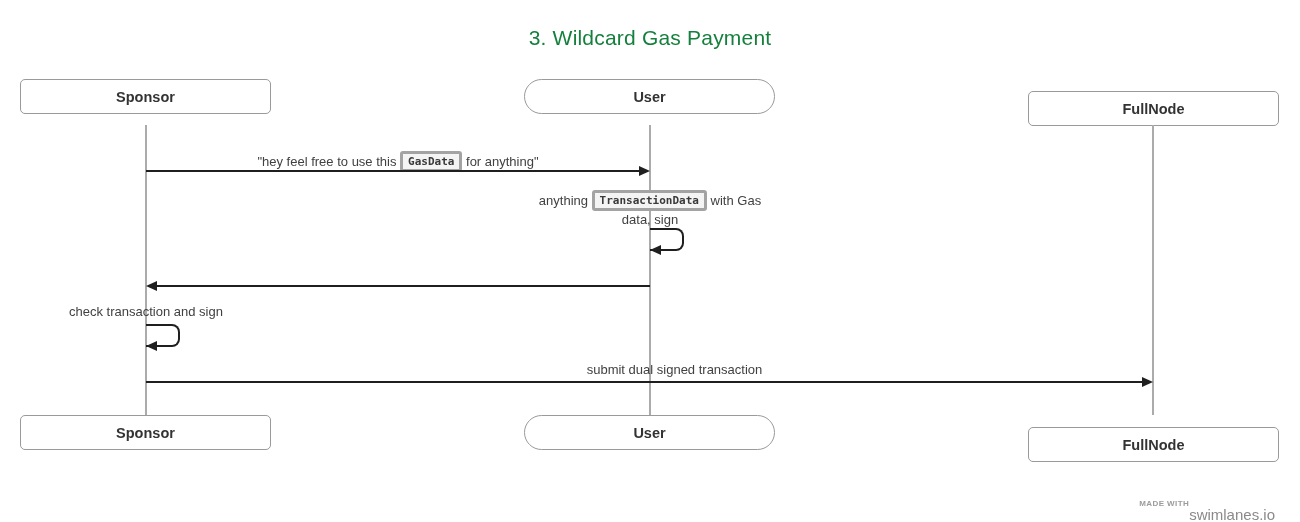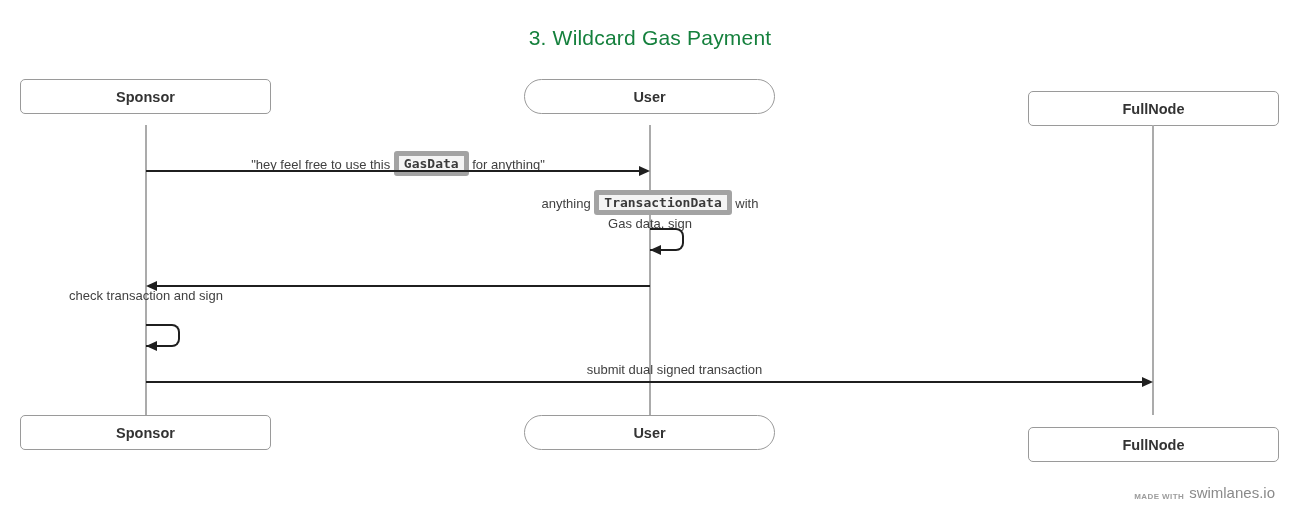--- a/index.html
+++ b/index.html
@@ -23,46 +23,46 @@
   .col-user{left:524px;border-radius:20px;}
   .col-fullnode{left:1028px;margin-top:12px;}
   .lifeline{
     position:absolute;top:125px;height:290px;width:2px;background:#ababab;
   }
   .msg-label{
     position:absolute;font-size:13px;color:#414141;text-align:center;line-height:18px;
   }
   .chip{
     display:inline-block;font-family:"DejaVu Sans Mono","Liberation Mono",monospace;
-    font-size:13px;font-weight:700;color:#3a3a3a;
-    background:#f4f4f4;border:5px solid #a3a3a3;border-radius:3px;
+    font-size:11px;font-weight:700;color:#3a3a3a;
+    background:#f4f4f4;border:3px solid #a3a3a3;border-radius:3px;
     padding:0 5px;line-height:15px;vertical-align:1px;
   }
   .arrow-line{position:absolute;height:2px;background:#1f1f1f;}
   .head-right{
     position:absolute;width:0;height:0;
     border-top:5px solid transparent;border-bottom:5px solid transparent;
     border-left:11px solid #1f1f1f;
   }
   .head-left{
     position:absolute;width:0;height:0;
     border-top:5px solid transparent;border-bottom:5px solid transparent;
     border-right:11px solid #1f1f1f;
   }
   .self-loop{
     position:absolute;width:32px;height:19px;
     border:2px solid #1f1f1f;border-left:none;
     border-radius:0 8px 8px 0;background:transparent;
   }
   .footer{
     position:absolute;top:484px;right:25px;
-    display:flex;align-items:flex-end;gap:5px;
+    display:flex;align-items:center;
   }
   .made-with{font-size:8px;color:#9c9c9c;letter-spacing:.4px;font-weight:700;}
-  .brand{font-size:15px;color:#8a8a8a;}
+  .brand{font-size:15px;color:#8a8a8a;margin-top:22px;}
 </style>
 </head>
 <body>
 
 <div id="canvas">
 
   <div class="title">3. Wildcard Gas Payment</div>
 
   <div class="actor-box row-top col-sponsor">
     <span>Sponsor</span>
@@ -86,21 +86,21 @@
 
   <div class="msg-label" style="top:190px;left:530px;width:240px;">
     <span>anything </span><code class="chip">TransactionData</code><span> with Gas data, sign</span>
   </div>
   <div class="self-loop" style="top:228px;left:650px;"></div>
   <div class="head-left" style="top:245px;left:650px;"></div>
 
   <div class="arrow-line" style="top:285px;left:156px;width:494px;"></div>
   <div class="head-left" style="top:281px;left:146px;"></div>
 
-  <div class="msg-label" style="top:287px;left:26px;width:240px;">
+  <div class="msg-label" style="top:303px;left:26px;width:240px;">
     <span>check transaction and sign</span>
   </div>
   <div class="self-loop" style="top:324px;left:146px;"></div>
   <div class="head-left" style="top:341px;left:146px;"></div>
 
   <div class="msg-label" style="top:361px;left:146px;width:1057px;">
     <span>submit dual signed transaction</span>
   </div>
   <div class="arrow-line" style="top:381px;left:146px;width:997px;"></div>
   <div class="head-right" style="top:377px;left:1142px;"></div>

